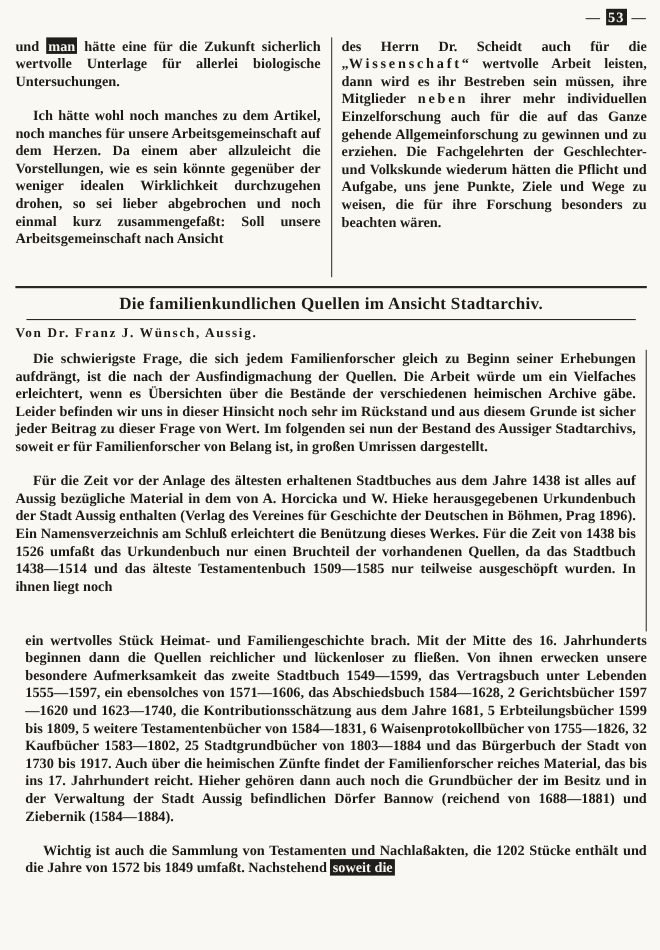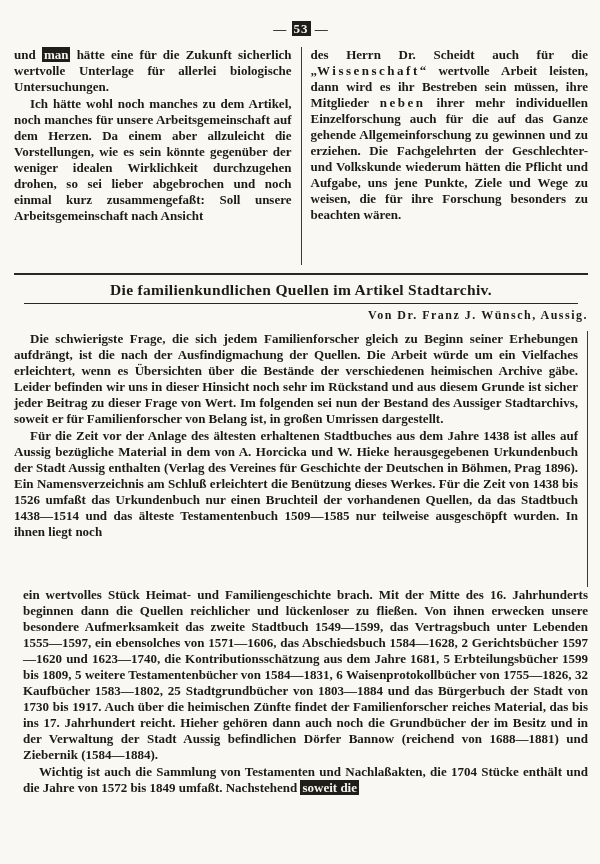--- a/index.html
+++ b/index.html
@@ -11,58 +11,58 @@
   .page {
     width: 600px; height: 864px;
     background: #faf8f2;
     color: #1d1b18;
     overflow: hidden;
     box-sizing: border-box;
     padding: 8px 12px 0 14px;
     position: relative;
   }
   .page-number {
-    text-align: center;
+    text-align: right;
     font-weight: bold;
     font-size: 13px;
     letter-spacing: 1px;
-    margin: 13px 0 10px 0;
+    margin: 0 0 10px 0;
   }
   .columns { display: flex; }
   .col {
     flex: 1;
     text-align: justify;
     font-size: 13px;
     line-height: 16px;
     font-weight: bold;
     hyphens: manual;
   }
   .col.left { padding-right: 9px; border-right: 1px solid #3c3a36; }
   .col.right { padding-left: 9px; }
   .col p { margin: 0; text-indent: 16px; font-family: Liberation Serif, serif; }
   .col p.noindent { text-indent: 0; }
-  .col p + p { margin-top: 1px; }
+  .col p + p { margin-top: 15px; }
   .intro { min-height: 218px; }
   .rule {
     border: none;
     border-top: 2px solid #2a2824;
     margin: 8px 0 6px 0;
     height: 0;
   }
   .title {
     text-align: center;
     font-size: 15.5px;
     font-weight: bold;
     margin: 4px 10px 2px 10px;
     letter-spacing: 0.3px;
     border-bottom: 1px solid #2a2824;
     padding-bottom: 4px;
   }
   .byline {
-    text-align: right;
+    text-align: left;
     font-size: 12px;
     font-weight: bold;
     letter-spacing: 1.5px;
     margin: 4px 0 8px 0;
   }
   .hl {
     background: #201e1a;
     color: #f6f4ee;
     padding: 0 2px;
   }
@@ -81,27 +81,27 @@
       <p class="noindent"><span>und </span><span class="hl">man</span><span> hätte eine für die Zukunft sicherlich wertvolle Unterlage für allerlei biologische Untersuchungen.</span></p>
       <p>Ich hätte wohl noch manches zu dem Artikel, noch manches für unsere Arbeitsgemeinschaft auf dem Herzen. Da einem aber allzuleicht die Vorstellungen, wie es sein könnte gegenüber der weniger idealen Wirklichkeit durchzugehen drohen, so sei lieber abgebrochen und noch einmal kurz zusammengefaßt: Soll unsere Arbeitsgemeinschaft nach Ansicht</p>
     </div>
     <div class="col right">
       <p class="noindent"><span>des Herrn Dr. Scheidt auch für die „</span><span class="spaced">Wissenschaft</span><span>“ wertvolle Arbeit leisten, dann wird es ihr Bestreben sein müssen, ihre Mitglieder </span><span class="spaced">neben</span><span> ihrer mehr individuellen Einzelforschung auch für die auf das Ganze gehende Allgemeinforschung zu gewinnen und zu erziehen. Die Fachgelehrten der Geschlechter- und Volkskunde wiederum hätten die Pflicht und Aufgabe, uns jene Punkte, Ziele und Wege zu weisen, die für ihre Forschung besonders zu beachten wären.</span></p>
     </div>
   </div>
 
   <div class="rule"></div>
 
-  <h1 class="title">Die familienkundlichen Quellen im Artikel Stadtarchiv.</h1>
+  <h1 class="title">Die familienkundlichen Quellen im Ansicht Stadtarchiv.</h1>
   <div class="byline">Von Dr. Franz J. Wünsch, Aussig.</div>
 
   <div class="columns body-columns">
     <div class="col left">
       <p>Die schwierigste Frage, die sich jedem Familienforscher gleich zu Beginn seiner Erhebungen aufdrängt, ist die nach der Ausfindigmachung der Quellen. Die Arbeit würde um ein Vielfaches erleichtert, wenn es Übersichten über die Bestände der verschiedenen heimischen Archive gäbe. Leider befinden wir uns in dieser Hinsicht noch sehr im Rückstand und aus diesem Grunde ist sicher jeder Beitrag zu dieser Frage von Wert. Im folgenden sei nun der Bestand des Aussiger Stadtarchivs, soweit er für Familienforscher von Belang ist, in großen Umrissen dargestellt.</p>
       <p>Für die Zeit vor der Anlage des ältesten erhaltenen Stadtbuches aus dem Jahre 1438 ist alles auf Aussig bezügliche Material in dem von A. Horcicka und W. Hieke herausgegebenen Urkundenbuch der Stadt Aussig enthalten (Verlag des Vereines für Geschichte der Deutschen in Böhmen, Prag 1896). Ein Namensverzeichnis am Schluß erleichtert die Benützung dieses Werkes. Für die Zeit von 1438 bis 1526 umfaßt das Urkundenbuch nur einen Bruchteil der vorhandenen Quellen, da das Stadtbuch 1438—1514 und das älteste Testamentenbuch 1509—1585 nur teilweise ausgeschöpft wurden. In ihnen liegt noch</p>
     </div>
     <div class="col right">
       <p class="noindent">ein wertvolles Stück Heimat- und Familiengeschichte brach. Mit der Mitte des 16. Jahrhunderts beginnen dann die Quellen reichlicher und lückenloser zu fließen. Von ihnen erwecken unsere besondere Aufmerksamkeit das zweite Stadtbuch 1549—1599, das Vertragsbuch unter Lebenden 1555—1597, ein ebensolches von 1571—1606, das Abschiedsbuch 1584—1628, 2 Gerichtsbücher 1597—1620 und 1623—1740, die Kontributionsschätzung aus dem Jahre 1681, 5 Erbteilungsbücher 1599 bis 1809, 5 weitere Testamentenbücher von 1584—1831, 6 Waisenprotokollbücher von 1755—1826, 32 Kaufbücher 1583—1802, 25 Stadtgrundbücher von 1803—1884 und das Bürgerbuch der Stadt von 1730 bis 1917. Auch über die heimischen Zünfte findet der Familienforscher reiches Material, das bis ins 17. Jahrhundert reicht. Hieher gehören dann auch noch die Grundbücher der im Besitz und in der Verwaltung der Stadt Aussig befindlichen Dörfer Bannow (reichend von 1688—1881) und Ziebernik (1584—1884).</p>
-      <p><span>Wichtig ist auch die Sammlung von Testamenten und Nachlaßakten, die 1704 Stücke enthält und die Jahre von 1572 bis 1849 umfaßt. Nachstehend </span><span class="hl">soweit die</span></p>
+      <p><span>Wichtig ist auch die Sammlung von Testamenten und Nachlaßakten, die 1202 Stücke enthält und die Jahre von 1572 bis 1849 umfaßt. Nachstehend </span><span class="hl">soweit die</span></p>
     </div>
   </div>
 
 </div>
 
 </body></html>

